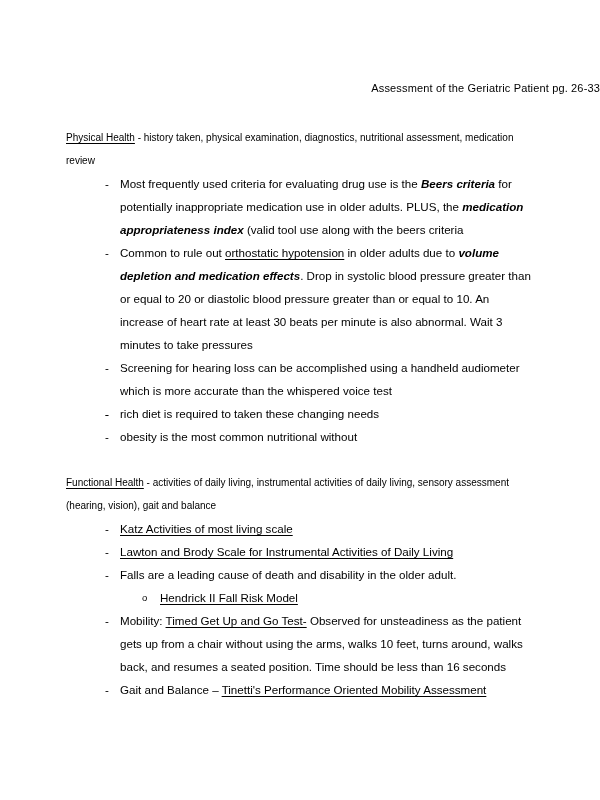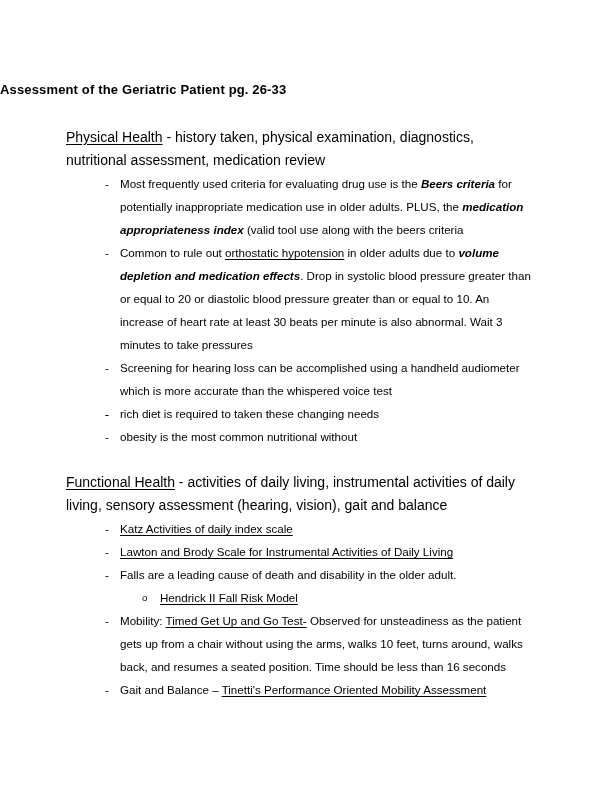--- a/index.html
+++ b/index.html
@@ -23,35 +23,35 @@
     overflow: hidden;
     box-sizing: border-box;
     padding: 0;
   }
 
   .doc-title {
     position: absolute;
     top: 82px;
     left: 0;
     width: 600px;
-    text-align: left;
-    font-size: 13px;
-    font-weight: bold;
+    text-align: right;
+    font-size: 11px;
+    font-weight: normal;
     letter-spacing: 0.15px;
   }
 
   .body-flow {
     position: absolute;
     top: 126px;
     left: 66px;
     width: 470px;
   }
 
   .para {
-    font-size: 14px;
+    font-size: 10px;
     line-height: 23px;
     margin: 0;
     text-align: left;
   }
 
   .section-gap {
     height: 23px;
   }
 
   ul.lvl1 {
@@ -109,21 +109,21 @@
         <li><span class="marker">-</span><span><span>Most frequently used criteria for evaluating drug use is the </span><span class="b">Beers criteria</span><span> for potentially inappropriate medication use in older adults. PLUS, the </span><span class="b">medication appropriateness index</span><span> (valid tool use along with the beers criteria</span></span></li>
         <li><span class="marker">-</span><span><span>Common to rule out </span><span class="u">orthostatic hypotension</span><span> in older adults due to </span><span class="b">volume depletion and medication effects</span><span>. Drop in systolic blood pressure greater than or equal to 20 or diastolic blood pressure greater than or equal to 10. An increase of heart rate at least 30 beats per minute is also abnormal. Wait 3 minutes to take pressures</span></span></li>
         <li><span class="marker">-</span><span><span>Screening for hearing loss can be accomplished using a handheld audiometer which is more accurate than the whispered voice test</span></span></li>
         <li><span class="marker">-</span></li>
         <li><span class="marker">-</span><span><span>rich diet is required to taken these changing needs</span></span></li>
         <li><span class="marker">-</span><span><span>obesity is the most common nutritional without</span></span></li>
       </ul>
       <div class="section-gap"></div>
       <p class="para"><span class="u">Functional Health</span><span> - </span><span>activities of daily living, instrumental activities of daily living, sensory assessment (hearing, vision), gait and balance</span></p>
       <ul class="lvl1">
-        <li><span class="marker">-</span><span><span class="u">Katz Activities of daily index scale</span></span></li>
+        <li><span class="marker">-</span><span><span class="u">Katz Activities of most living scale</span></span></li>
         <li><span class="marker">-</span><span><span class="u">Lawton and Brody Scale for Instrumental Activities of Daily Living</span></span></li>
         <li><span class="marker">-</span><span><span>Falls are a leading cause of death and disability in the older adult.</span></span><ul class="lvl2">
             <li><span class="marker">o</span><span><span class="u">Hendrick II Fall Risk Model</span></span></li>
           </ul></li>
         <li><span class="marker">-</span><span><span>Mobility: </span><span class="u">Timed Get Up and Go Test-</span><span> Observed for unsteadiness as the patient gets up from a chair without using the arms, walks 10 feet, turns around, walks back, and resumes a seated position. Time should be less than 16 seconds</span></span></li>
         <li><span class="marker">-</span><span><span>Gait and Balance – </span><span class="u">Tinetti's Performance Oriented Mobility Assessment</span></span></li>
       </ul>
     </div>
 
 </div>

